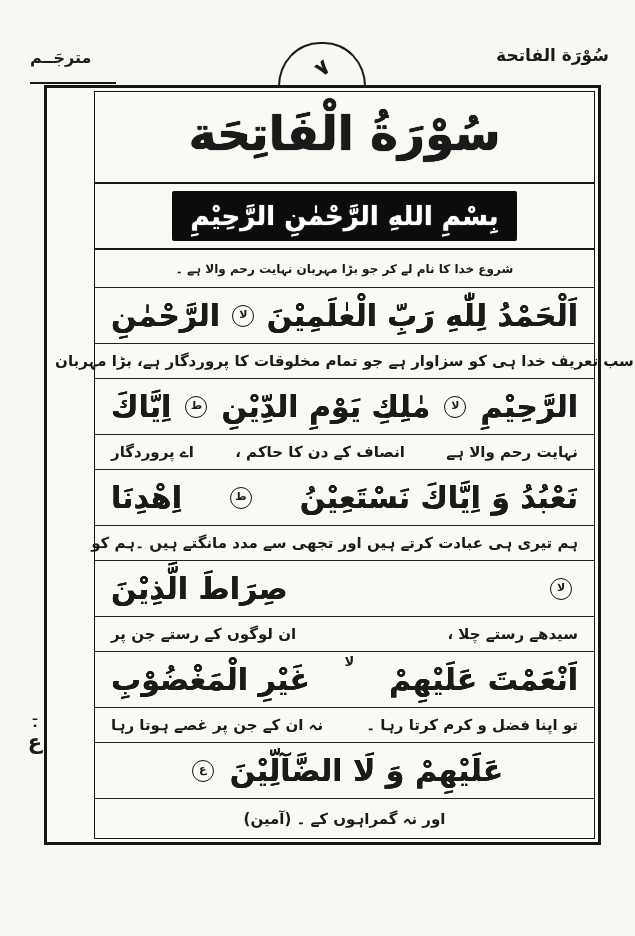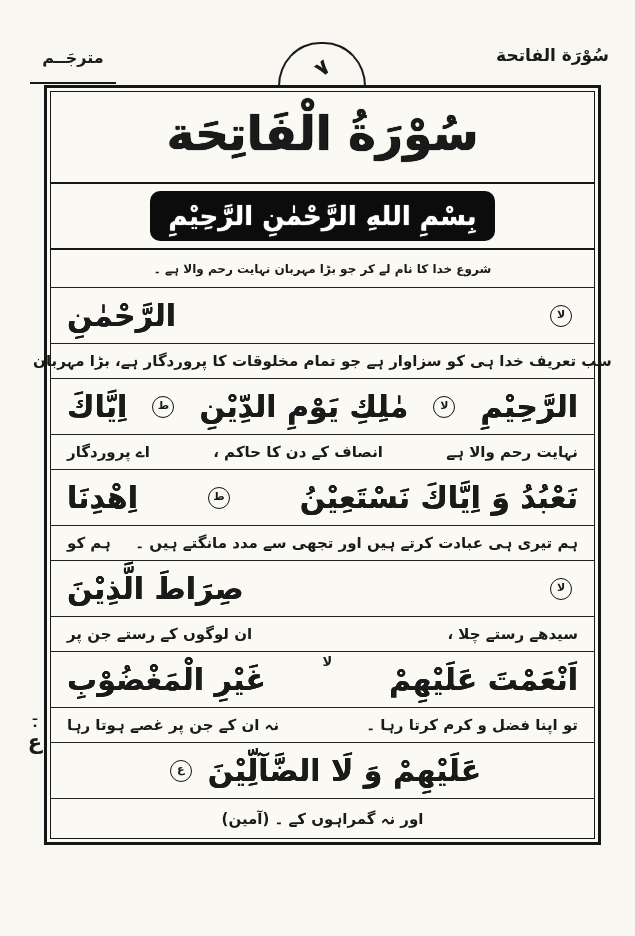--- a/index.html
+++ b/index.html
@@ -9,21 +9,21 @@
     font-family:"DejaVu Sans", sans-serif;
     color:#1a1a1a;
   }
   
   .running-head-right{
     position:absolute;top:45px;right:26px;
     font-size:17px;font-weight:bold;direction:rtl;
   }
   .running-head-left{
     position:absolute;top:48px;left:30px;width:86px;
-    font-size:16px;font-weight:bold;direction:rtl;text-align:center;
+    font-size:16px;font-weight:bold;direction:rtl;text-align:left;
     border-bottom:2px solid #1a1a1a;padding-bottom:15px;
   }
   .page-dome{
     position:absolute;top:42px;left:278px;width:84px;height:44px;
     border:2px solid #1a1a1a;border-bottom:none;
     border-radius:42px 42px 0 0 / 44px 44px 0 0;
     background:#f8f7f2;
     display:flex;align-items:center;justify-content:center;
   }
   .page-dome .num{
@@ -39,42 +39,42 @@
   .ruku .dot{font-size:14px;line-height:8px;}
   .ruku .letter{font-size:21px;line-height:24px;}
   
   .frame{
     position:absolute;left:44px;top:85px;width:557px;height:760px;
     border:3px solid #161616;background:#faf9f4;
     padding:3px;box-sizing:border-box;
   }
   .frame-inner{
     border:1.5px solid #161616;height:100%;box-sizing:border-box;
-    display:flex;flex-direction:column;direction:rtl;
+    display:flex;flex-direction:column;direction:rtl;margin-left:44px;
   }
   .title-row{
     height:90px;flex:0 0 auto;border-bottom:2px solid #161616;
     display:flex;align-items:center;justify-content:center;
   }
   .surah-title{
     font-size:47px;font-weight:bold;letter-spacing:-1px;
     text-shadow:0 0 1px #000, 0.5px 0 0 #000;
     padding-bottom:8px;
   }
   .bism-row{
     height:64px;flex:0 0 auto;border-bottom:2px solid #161616;
     display:flex;align-items:center;justify-content:center;
   }
   .bism-panel{
     background:#0c0c0c;color:#ffffff;
     width:345px;height:50px;
     display:flex;align-items:center;justify-content:center;
     font-size:26px;font-weight:bold;
     text-shadow:0 0 1px #fff;
-    border-radius:10px;
+    border-radius:2px;
   }
   
   #rows{display:flex;flex-direction:column;flex:1;direction:rtl;}
   .row{
     flex:0 0 auto;display:flex;align-items:center;direction:rtl;
     border-bottom:1.5px solid #222;padding:0 16px;box-sizing:border-box;
   }
   .row:last-child{border-bottom:none;flex:1;}
   .row.arabic{height:56px;font-size:30px;font-weight:bold;}
   .row.urdu{height:35px;font-size:15px;font-weight:bold;}
@@ -117,20 +117,21 @@
     <div class="bism-row">
       <div class="bism-panel">
         <span>بِسْمِ اللهِ الرَّحْمٰنِ الرَّحِيْمِ</span>
       </div>
     </div>
     <div id="rows">
         <div class="row urdu intro align-center">
           <span class="txt">شروع خدا کا نام لے کر جو بڑا مہربان نہایت رحم والا ہے ۔</span>
         </div>
         <div class="row arabic align-justify">
+          <span class="txt">اَلْحَمْدُ لِلّٰهِ رَبِّ الْعٰلَمِيْنَ</span>
           <span class="marker-circle">لا</span>
           <span class="txt">الرَّحْمٰنِ</span>
         </div>
         <div class="row urdu align-right">
           <span class="txt">سب تعریف خدا ہی کو سزاوار ہے جو تمام مخلوقات کا پروردگار ہے، بڑا مہربان</span>
         </div>
         <div class="row arabic align-justify">
           <span class="txt">الرَّحِيْمِ</span>
           <span class="marker-circle">لا</span>
           <span class="txt">مٰلِكِ يَوْمِ الدِّيْنِ</span>

